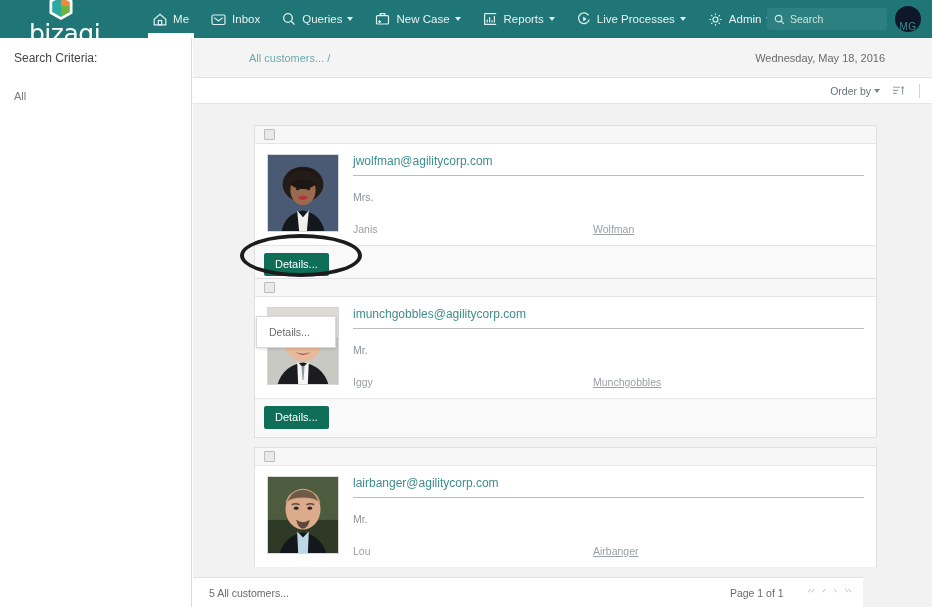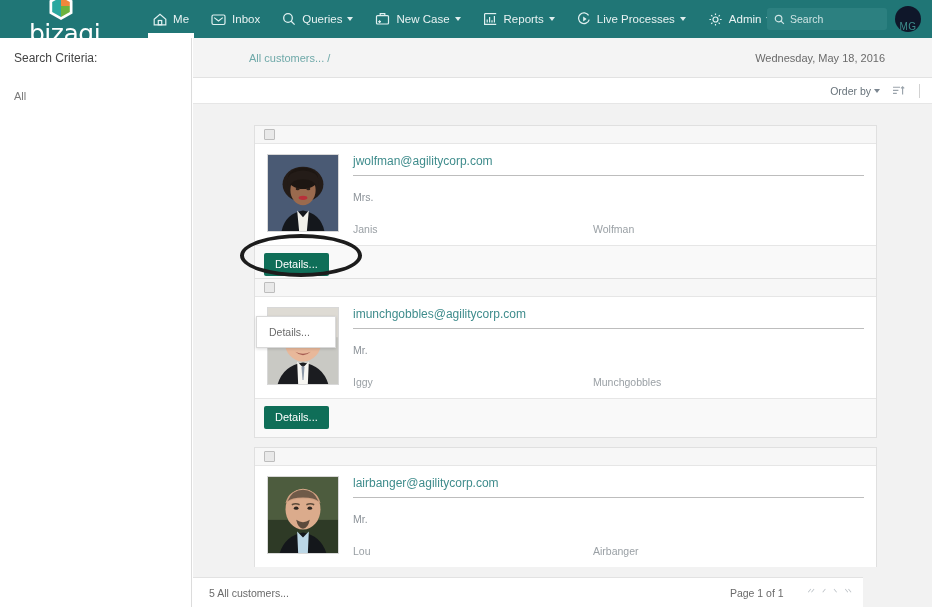--- a/index.html
+++ b/index.html
@@ -119,21 +119,21 @@
   }
   .photo svg { display: block; width: 100%; height: 100%; }
   .fields { flex: 1; padding-left: 14px; padding-right: 12px; }
   .f-email {
     font-size: 12px; color: #3f8c8c; padding-bottom: 7px;
     border-bottom: 1px solid #bdbdbd; cursor: pointer;
   }
   .f-salut { font-size: 10.5px; color: #8c9399; margin-top: 15px; }
   .f-names { display: flex; margin-top: 20px; }
   .f-first { font-size: 10.5px; color: #9aa0a5; width: 240px; }
-  .f-last { font-size: 10.5px; color: #9aa0a5; }
+  .f-last { font-size: 10.5px; color: #9aa0a5; text-decoration: underline; }
   .card-foot {
     border-top: 1px solid #e6e6e6; background: #f9f9f9;
     padding: 7px 0 8px 9px;
   }
   .btn-details {
     display: inline-block; background: #0f6e58; color: #ffffff;
     font-size: 11px; padding: 5px 11px 6px; border-radius: 2px;
     border: none; cursor: pointer; font-family: "Liberation Sans", sans-serif;
   }
 

